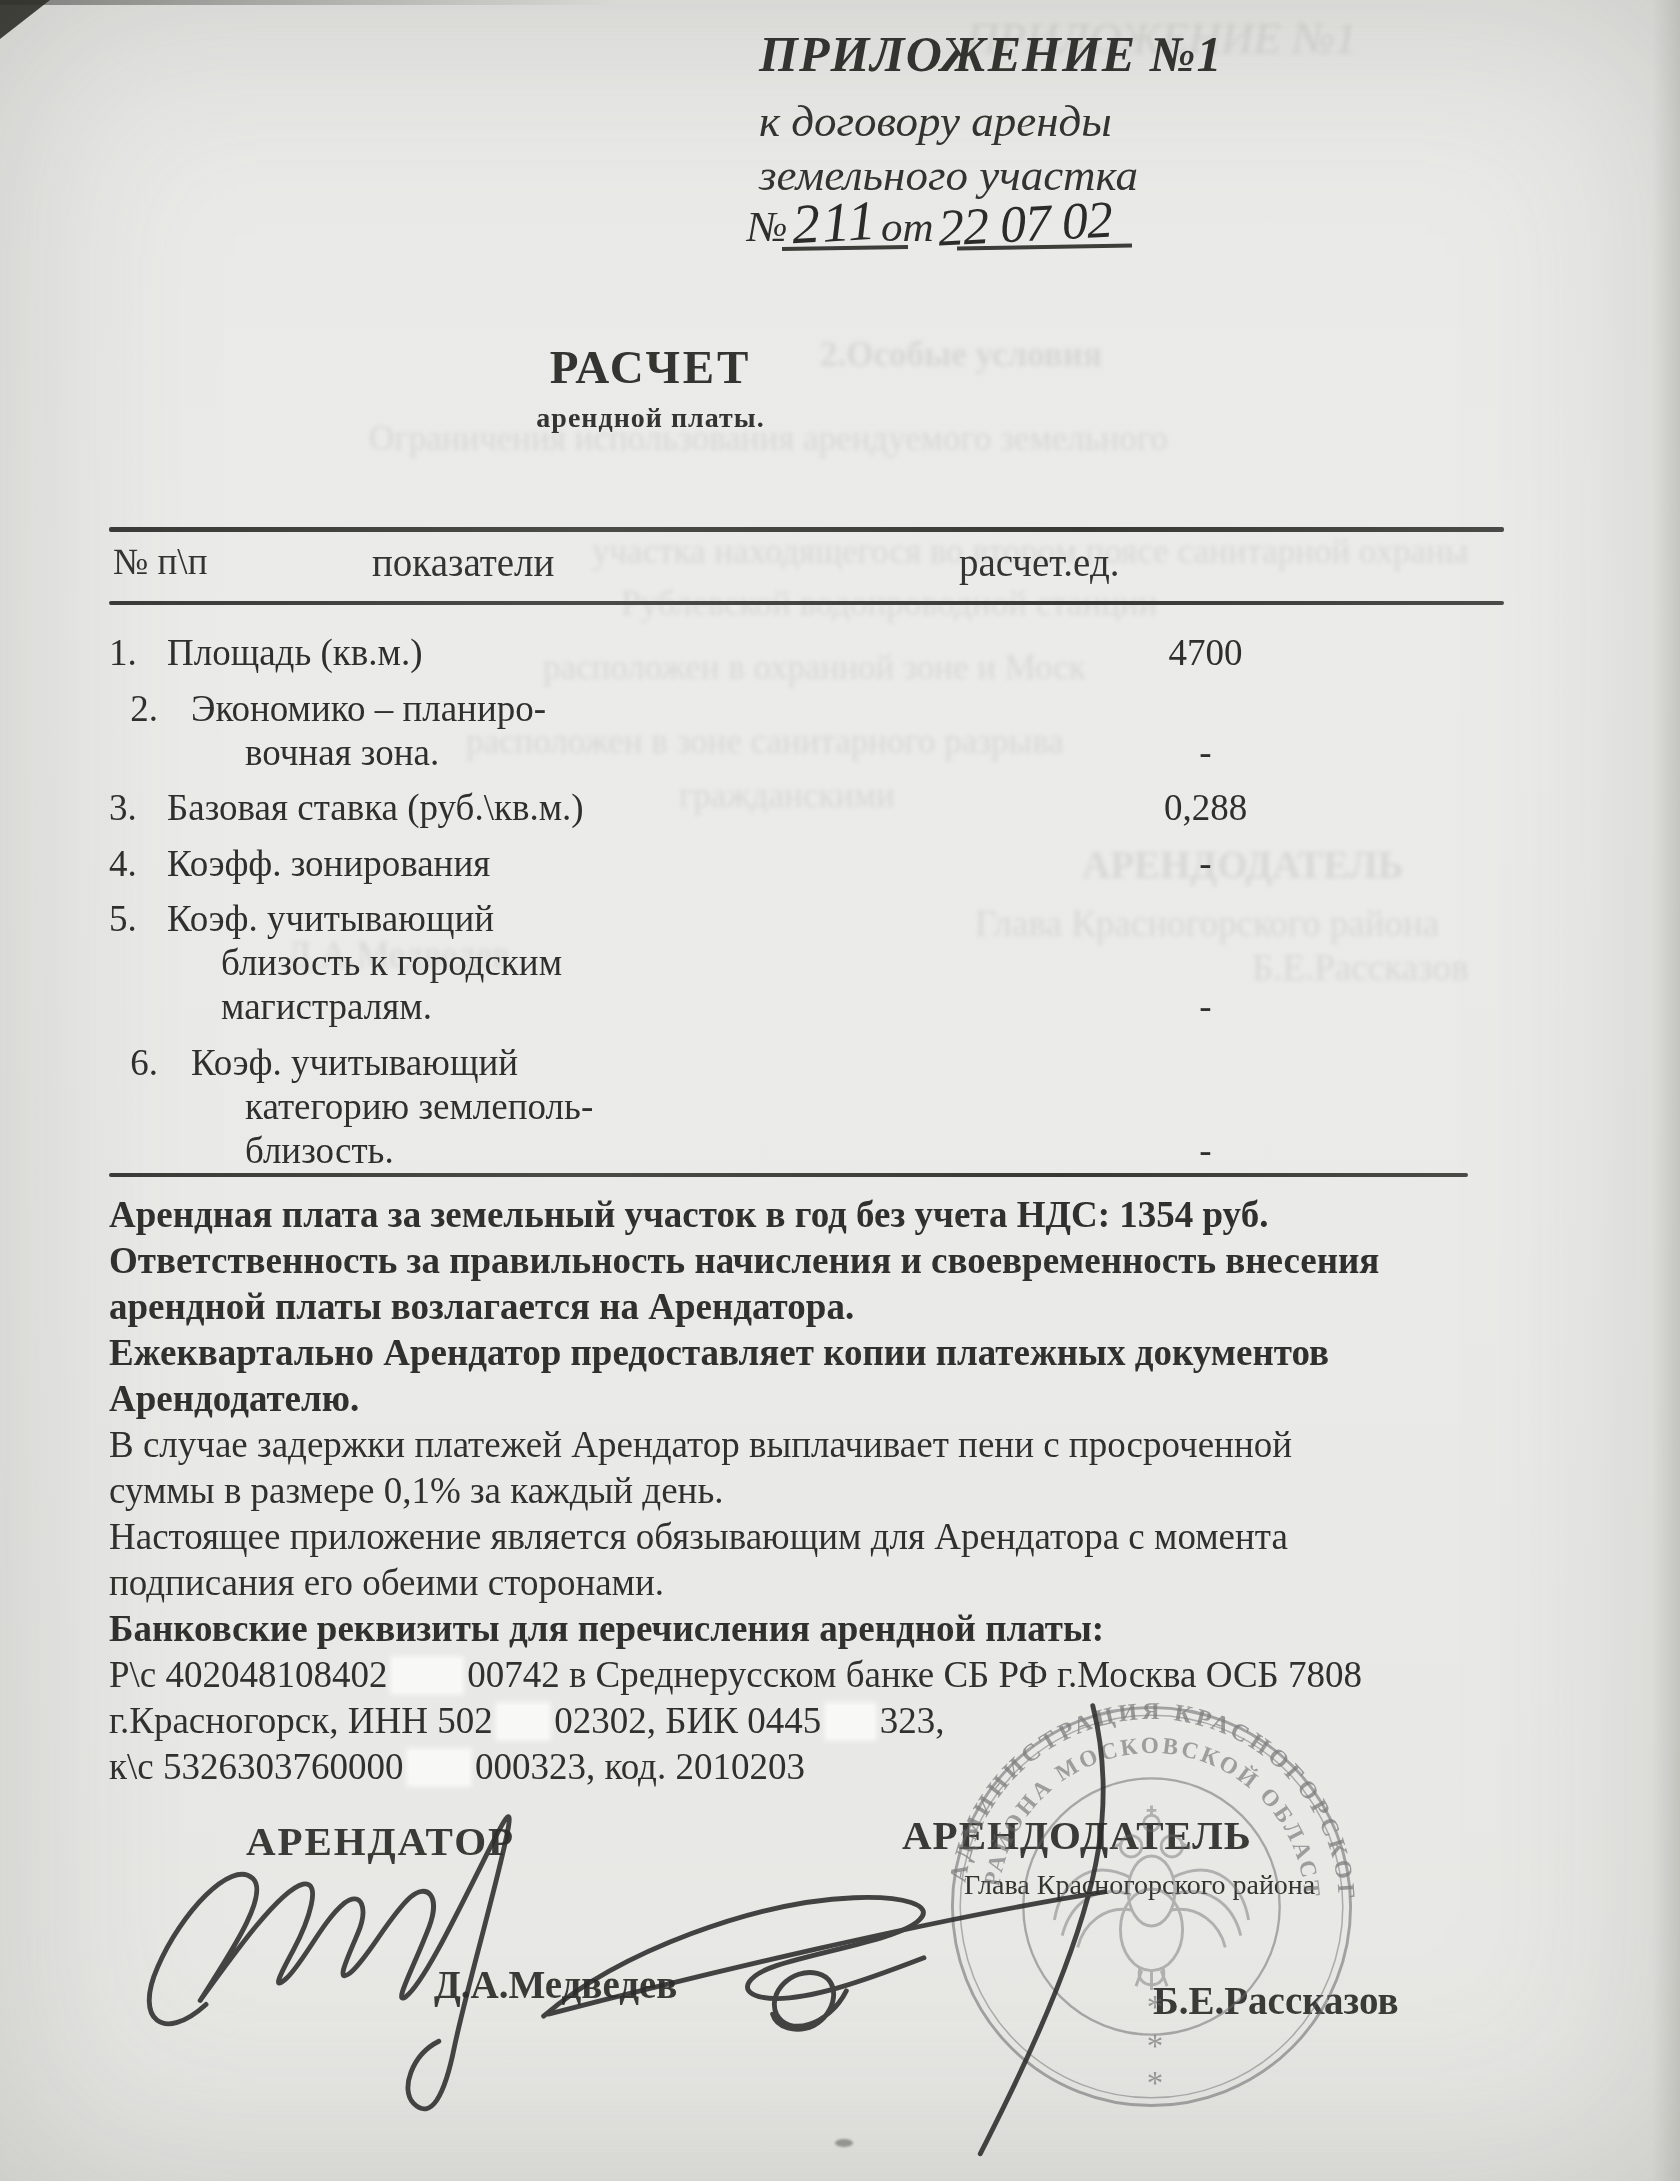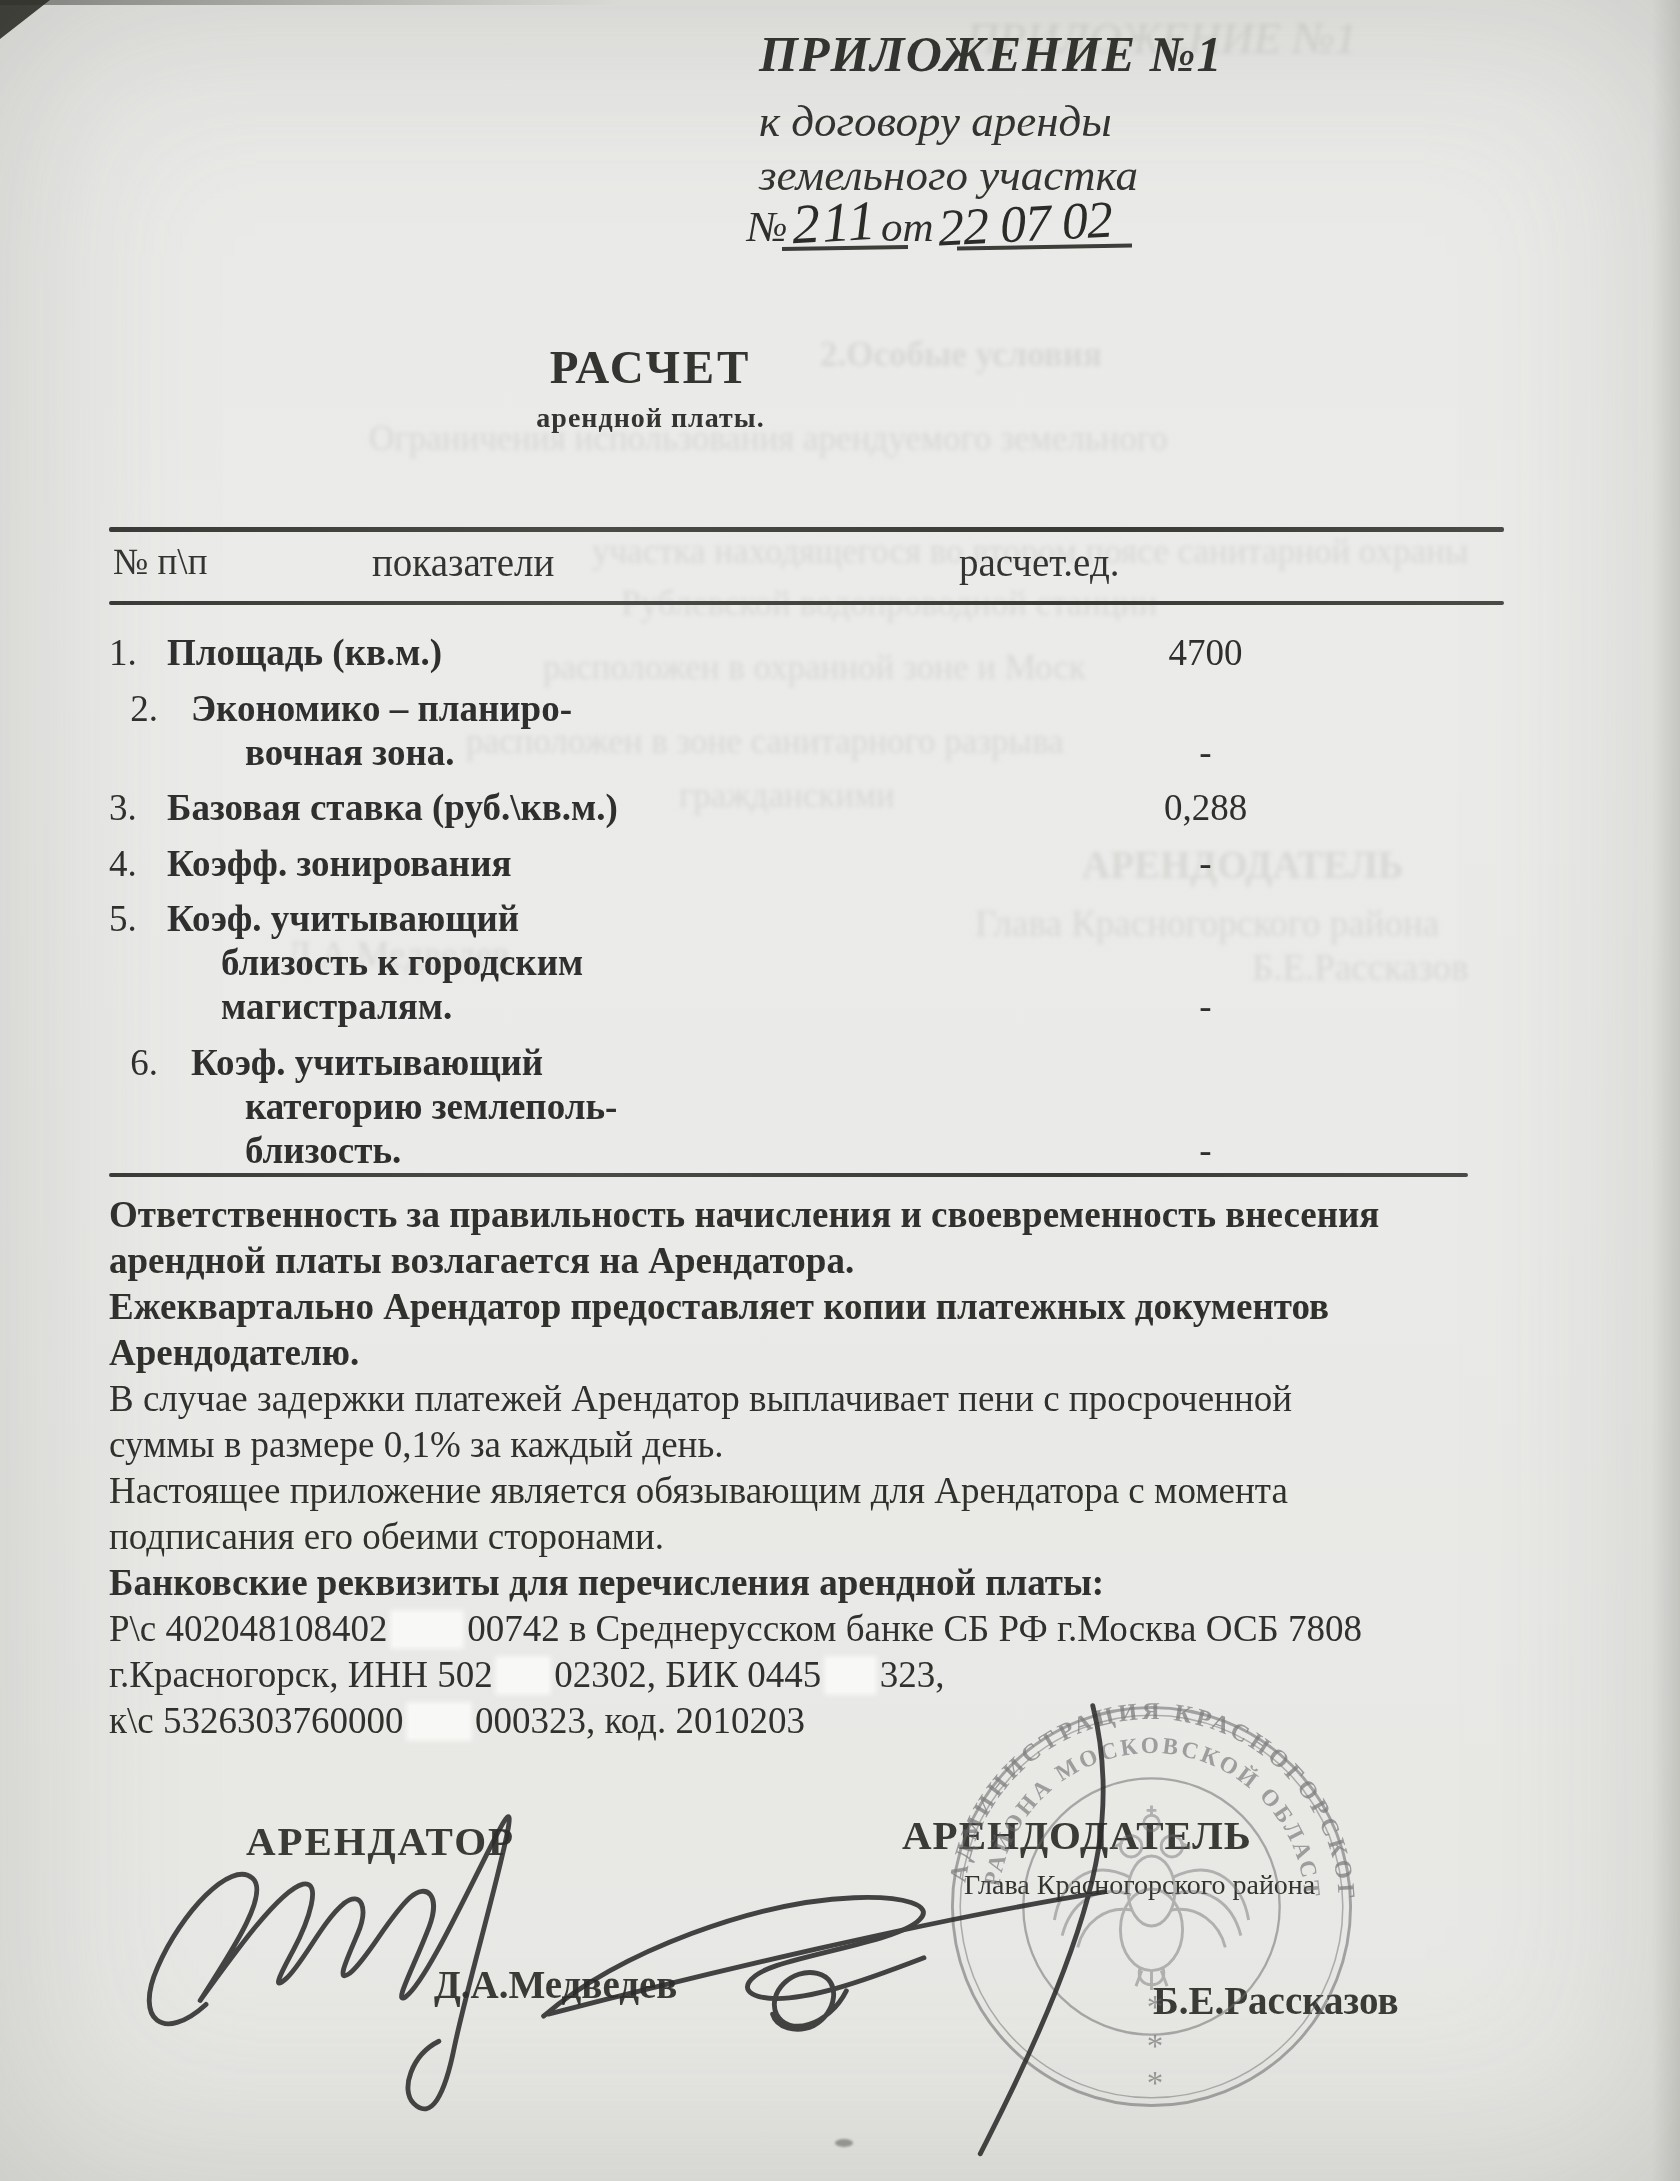--- a/index.html
+++ b/index.html
@@ -71,21 +71,21 @@
   .thead { position:absolute; top:540px; font-size:39px; color:#343431; white-space:nowrap; }
   #th-num { left:113px; font-size:37px; }
   #th-ind { left:372px; }
   #th-unit{ left:959px; }
 
   
   #tbody { position:absolute; left:109px; top:631px; width:1485px; font-size:37px; }
   .trow { display:flex; align-items:flex-start; margin-bottom:11.6px; line-height:44px; }
   .tnum { width:58px; flex:0 0 auto; }
   .trow.shift .tnum { padding-left:21.3px; width:82px; }
-  .tlabel { flex:1 1 auto;font-weight:bold; }
+  .tlabel { flex:1 1 auto; }
   .tlabel .cont { padding-left:54px; }
   .tval { flex:0 0 auto; width:291px; margin-left:auto; margin-right:243px;
     text-align:center; align-self:flex-end; }
 
   
   #para { position:absolute; left:109px; top:1192px; width:1465px;
     font-size:37px; line-height:46px; color:#30302d; }
   #para .b { font-weight:bold; }
   .wbox { display:inline-block; height:33px; background:#f8f8f6;
     box-shadow:0 0 4.9px 2.9px rgba(248,248,246,.95); vertical-align:-4.9px; margin:0 5.8px; }
@@ -196,20 +196,21 @@
         <div class="cont">категорию землеполь-</div>
         <div class="cont">близость.</div>
       </div>
       <div class="tval">-</div>
     </div>
   </div>
 
   <div class="rule" id="rule3"></div>
 
   <div id="para">
+    <div class="b">Арендная плата за земельный участок в год без учета НДС:  1354 руб.</div>
     <div class="b">Ответственность за правильность начисления и своевременность внесения</div>
     <div class="b">арендной платы возлагается на Арендатора.</div>
     <div class="b">Ежеквартально Арендатор предоставляет копии платежных документов</div>
     <div class="b">Арендодателю.</div>
     <div>В случае задержки платежей Арендатор выплачивает пени с просроченной</div>
     <div>суммы в размере 0,1% за каждый день.</div>
     <div>Настоящее приложение является обязывающим для Арендатора с момента</div>
     <div>подписания его обеими сторонами.</div>
     <div class="b">Банковские реквизиты для перечисления арендной платы:</div>
     <div>

